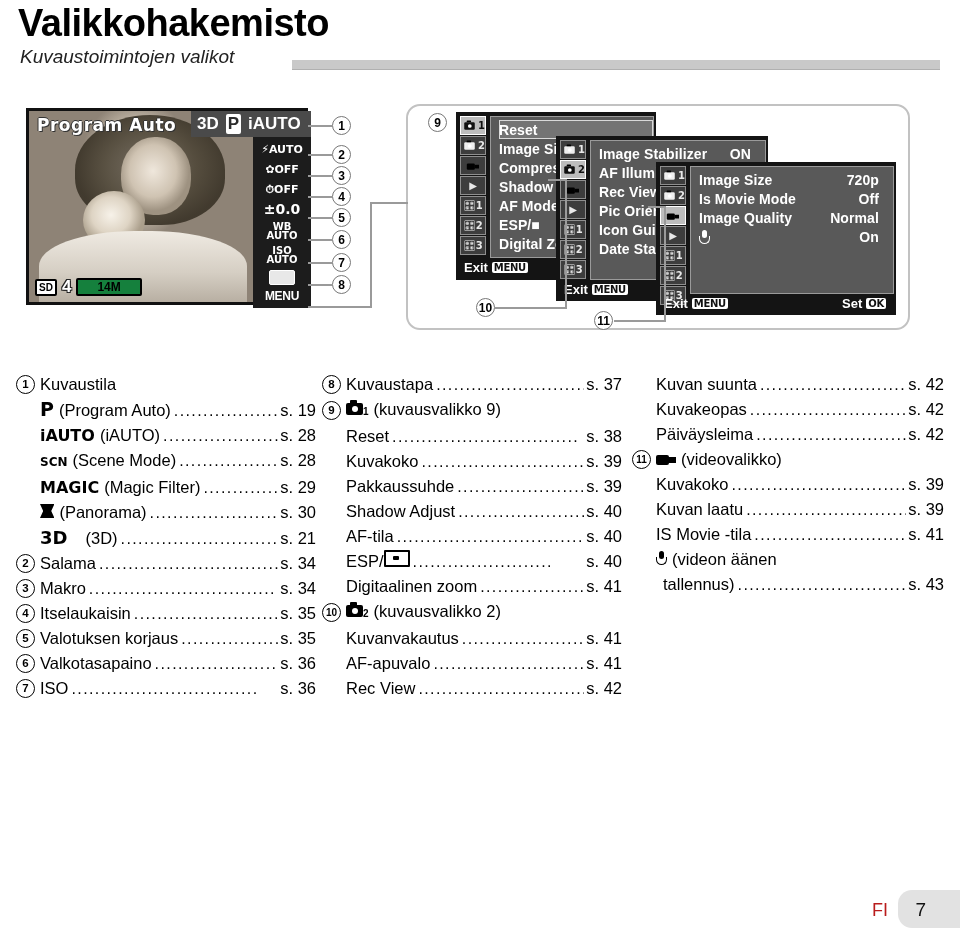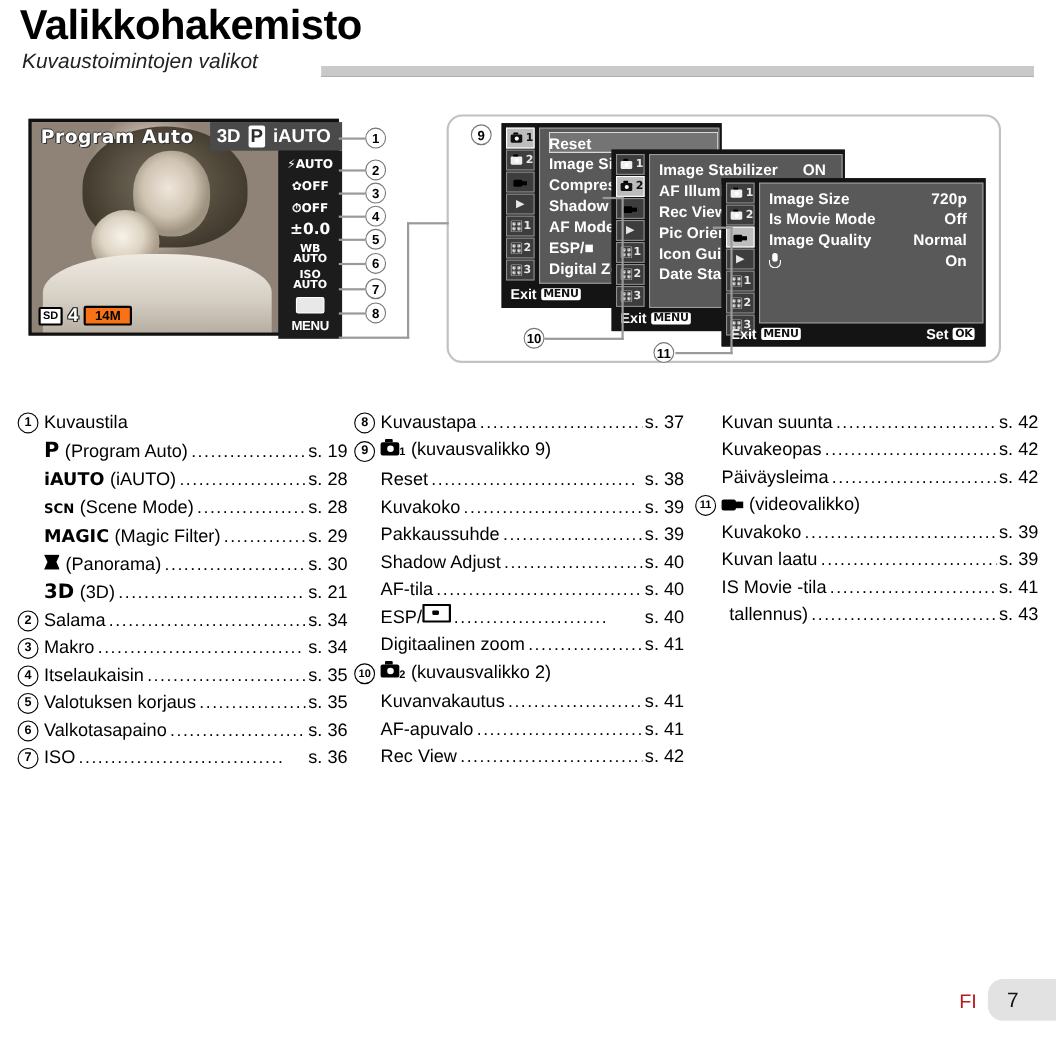--- a/index.html
+++ b/index.html
@@ -92,22 +92,22 @@
   }
   .lcd-bottom .sd{
     font-size:10px;font-weight:bold;border:2px solid #000;background:#fff;color:#000;
     padding:0 2px;border-radius:2px;line-height:13px;
   }
   .lcd-bottom .cnt{
     font-size:17px;font-weight:bold;color:#fff;
     text-shadow:1px 1px 0 #222,-1px -1px 0 #222,1px -1px 0 #222,-1px 1px 0 #222;
   }
   .lcd-bottom .mp{
-    font-size:12px;font-weight:bold;background:#f97316;color:#000;border:2px solid #000;
-    padding:0 8px;border-radius:2px;line-height:14px;
+    font-size:12px;font-weight:bold;background:#15803d;color:#000;border:2px solid #000;
+    padding:0 19px;border-radius:2px;line-height:14px;
   }
 
   
   .callout{
     position:absolute;width:19px;height:19px;border-radius:50%;
     border:1.6px solid #777;background:#fff;color:#000;
     font-size:12px;font-weight:bold;display:flex;align-items:center;justify-content:center;
     box-sizing:border-box;z-index:6;
   }
   .lead{position:absolute;background:#9a9a9a;z-index:4;}
@@ -483,21 +483,21 @@
     <div class="ientry">
       <span class="inum blank"></span>
       <span class="g-pano"></span>
       <span class="itext" style="margin-left:5px;">(Panorama)</span>
       <span class="idots">................................</span>
       <span class="ipage">s. 30</span>
     </div>
     <div class="ientry">
       <span class="inum blank"></span>
       <span class="itext g-bold" style="font-size:18px;">3D</span>
-      <span class="itext" style="margin-left:5px;text-align:center;">(3D)</span>
+      <span class="itext" style="margin-left:18px;text-align:center;">(3D)</span>
       <span class="idots">................................</span>
       <span class="ipage">s. 21</span>
     </div>
     <div class="ientry">
       <span class="inum">2</span>
       <span class="itext">Salama</span>
       <span class="idots">................................</span>
       <span class="ipage">s. 34</span>
     </div>
     <div class="ientry">
@@ -648,20 +648,25 @@
       <span class="inum blank"></span>
       <span class="itext">Kuvan laatu</span>
       <span class="idots">................................</span>
       <span class="ipage">s. 39</span>
     </div>
     <div class="ientry">
       <span class="inum blank"></span>
       <span class="itext">IS Movie -tila</span>
       <span class="idots">................................</span>
       <span class="ipage">s. 41</span>
+    </div>
+    <div class="ientry">
+      <span class="inum blank"></span>
+      <span class="g-mic"></span>
+      <span class="itext" style="margin-left:5px;">(videon äänen</span>
     </div>
     <div class="ientry">
       <span class="inum blank"></span>
       <span class="itext" style="margin-left:7px;">tallennus)</span>
       <span class="idots">................................</span>
       <span class="ipage">s. 43</span>
     </div>
   </div>
 </div>
 

